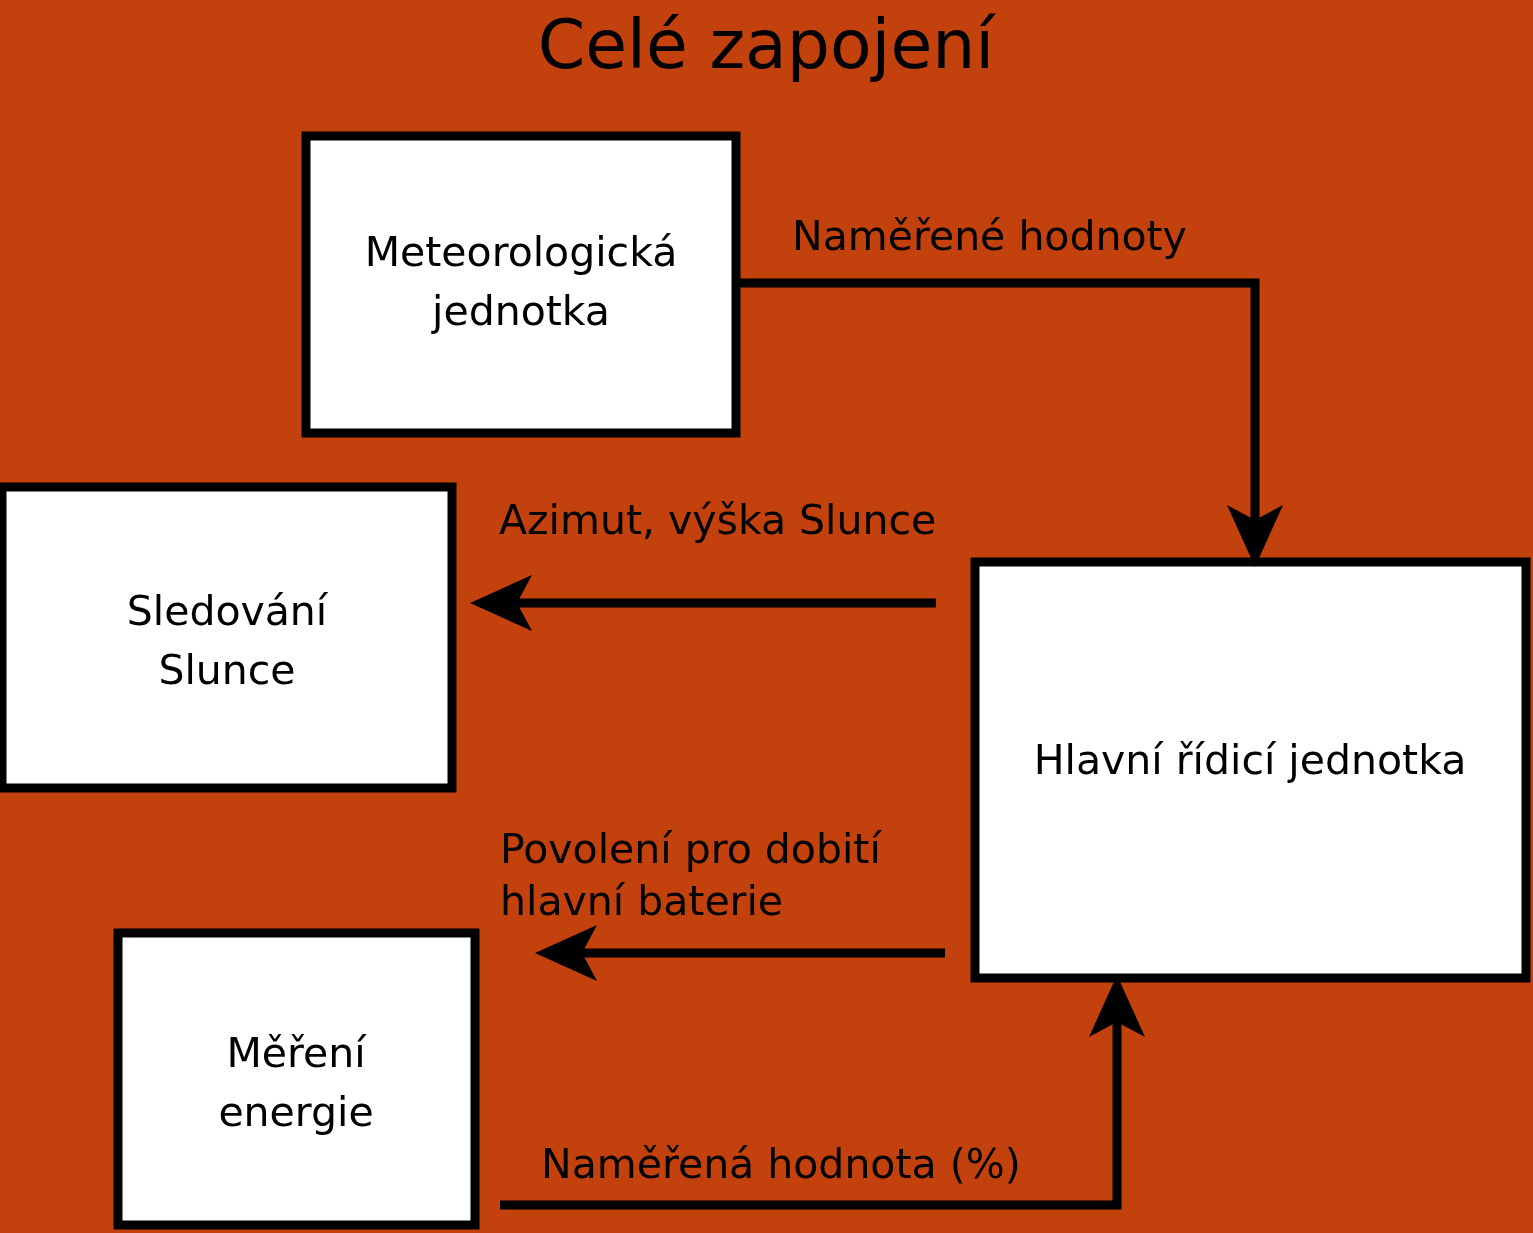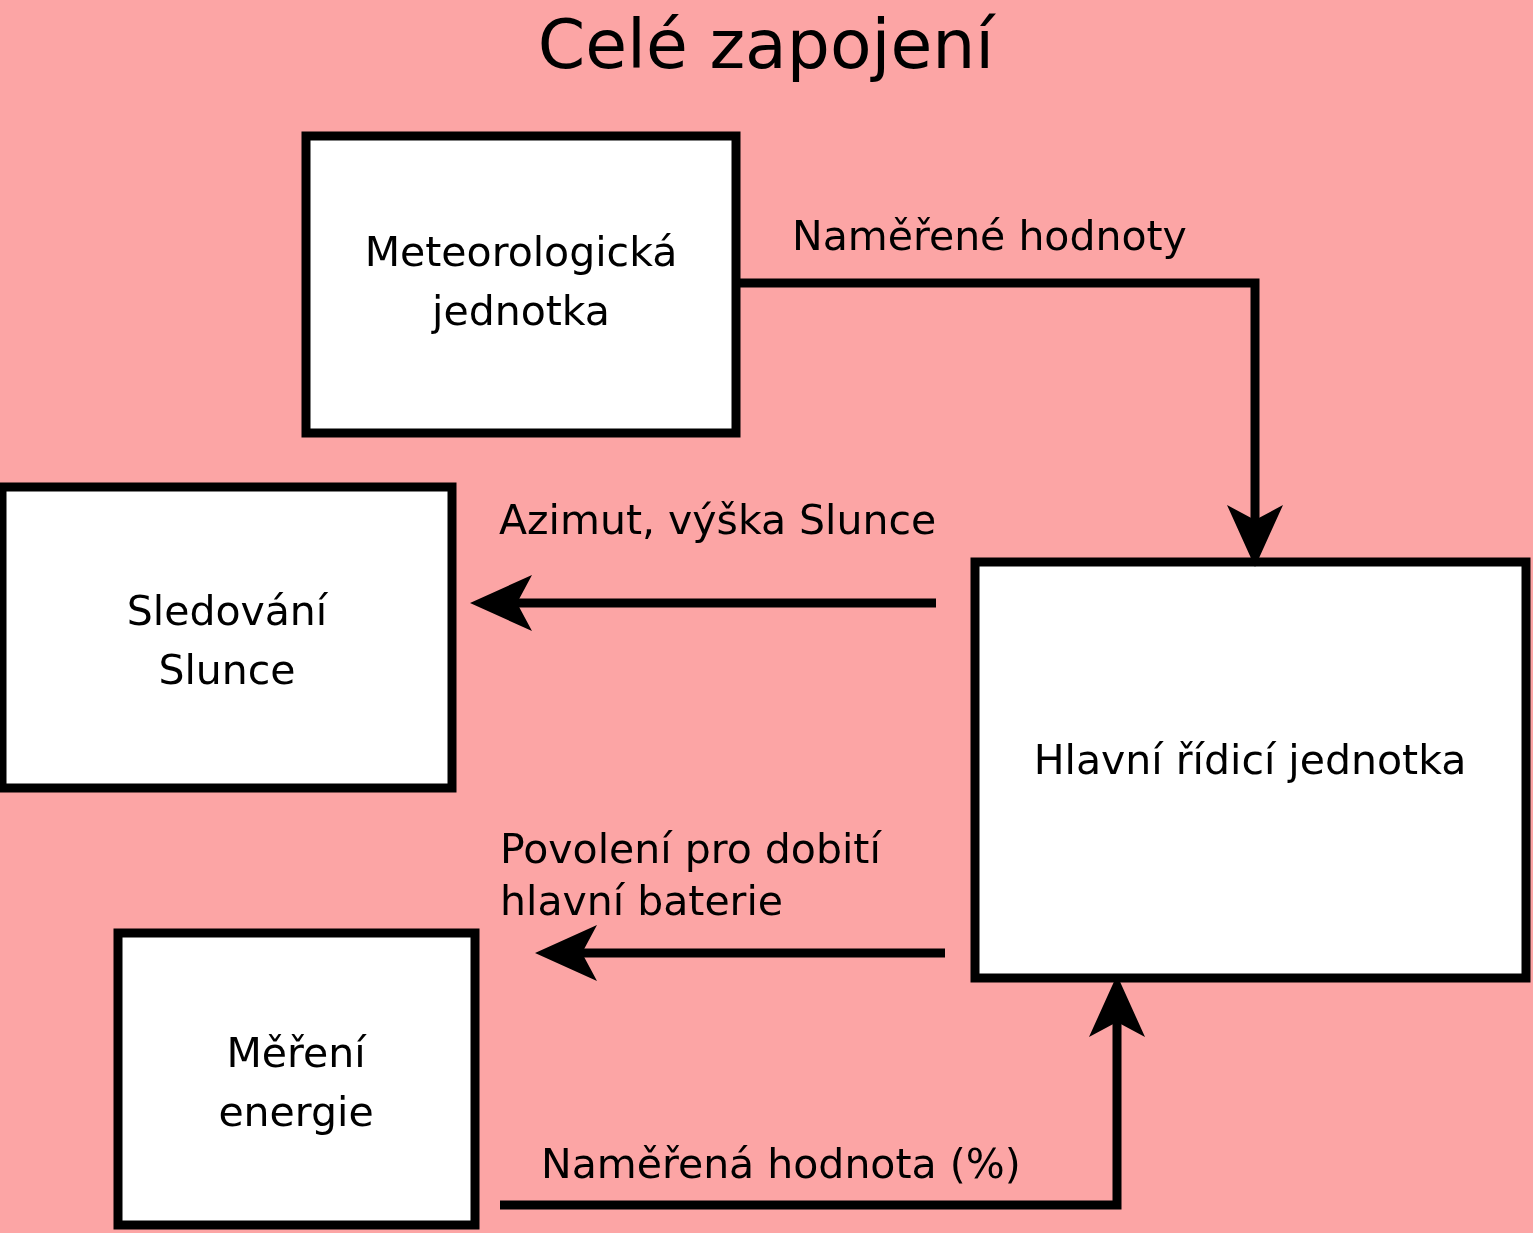--- a/index.html
+++ b/index.html
@@ -7,21 +7,21 @@
     padding: 0;
     background: #ffffff;
   }
   body {
     font-family: "DejaVu Sans", sans-serif;
   }
   #canvas {
     position: relative;
     width: 1533px;
     height: 1233px;
-    background: #fca5a5;
+    background: #c2410c;
     overflow: hidden;
   }
   svg.diagram {
     position: absolute;
     left: 0;
     top: 0;
     width: 1533px;
     height: 1233px;
     display: block;
   }

